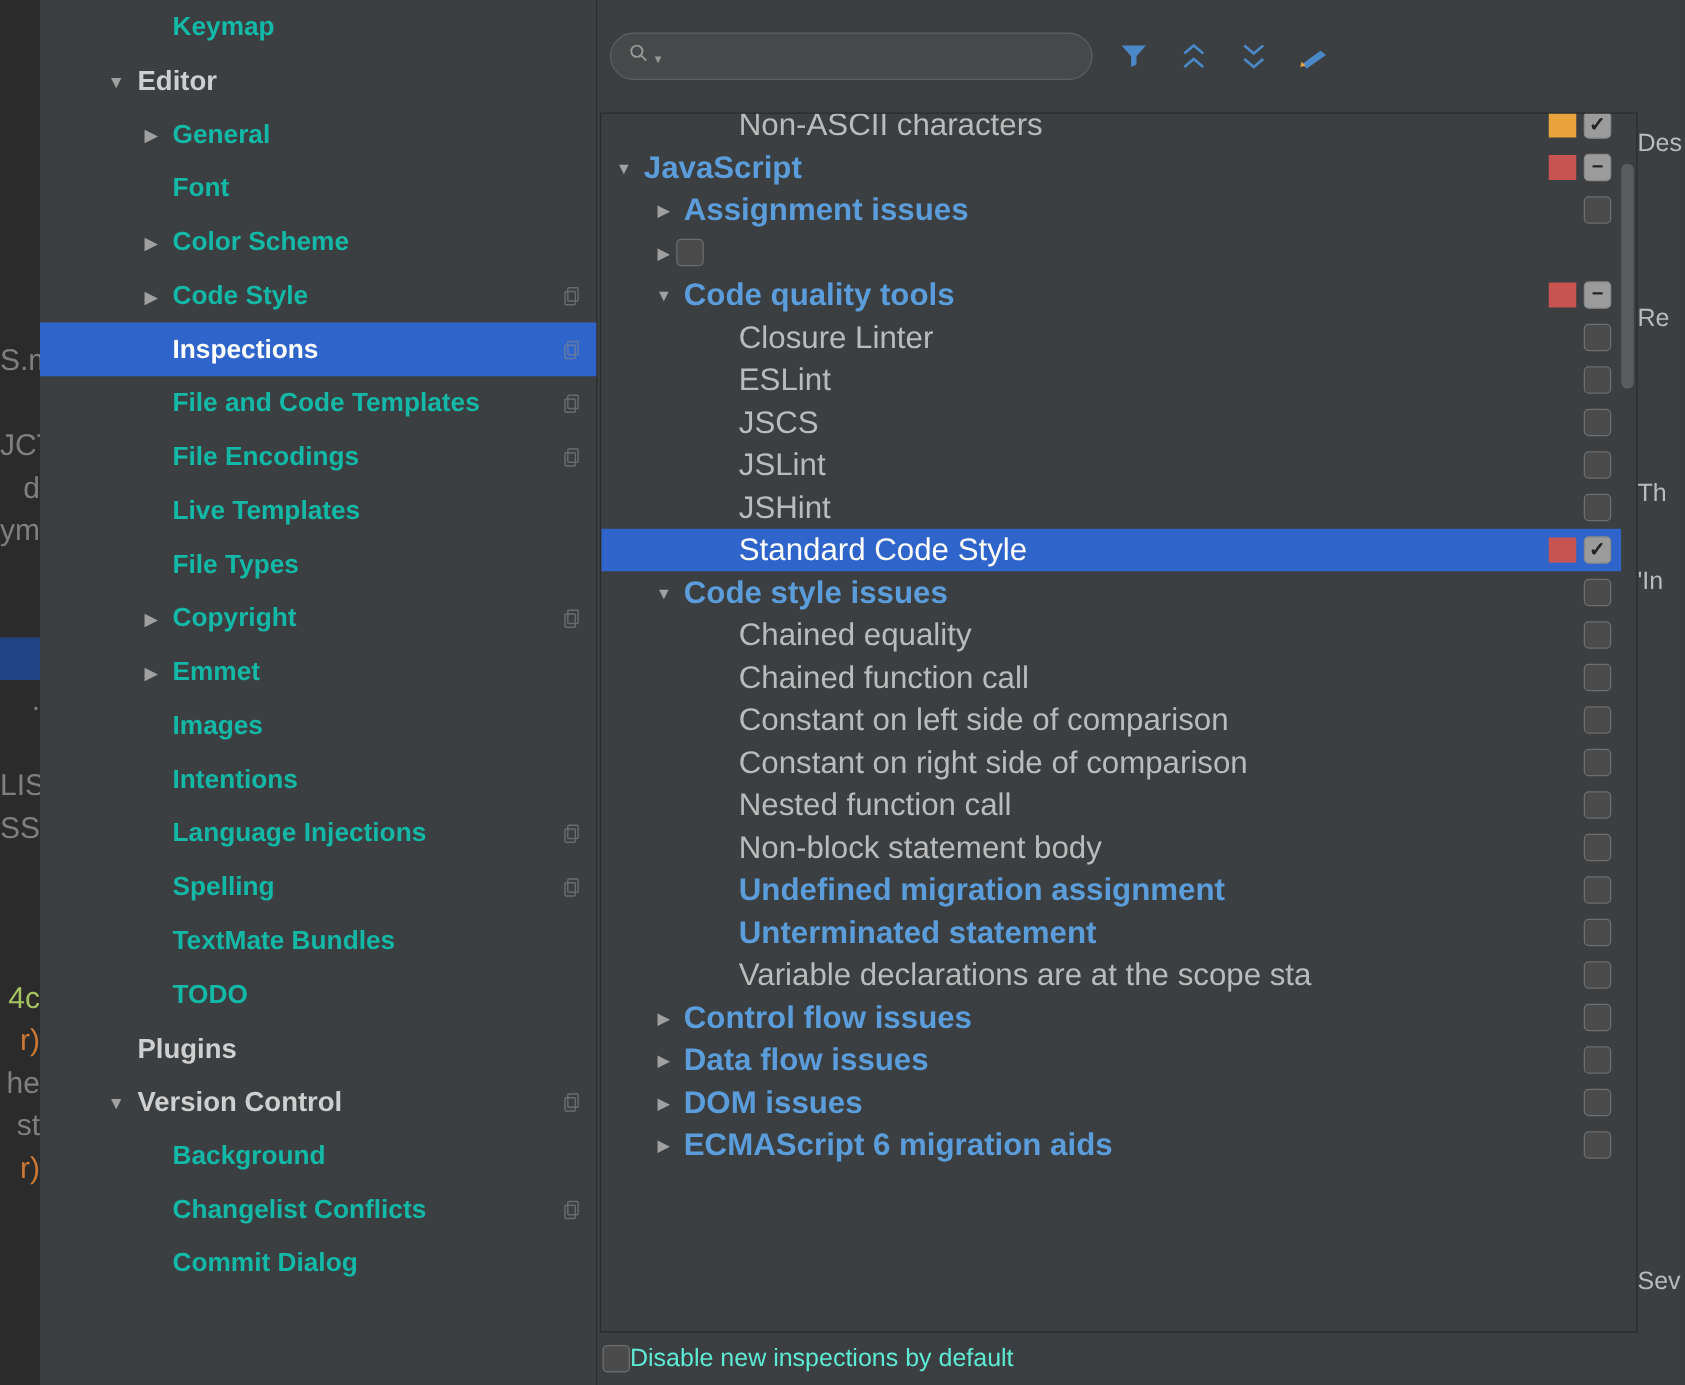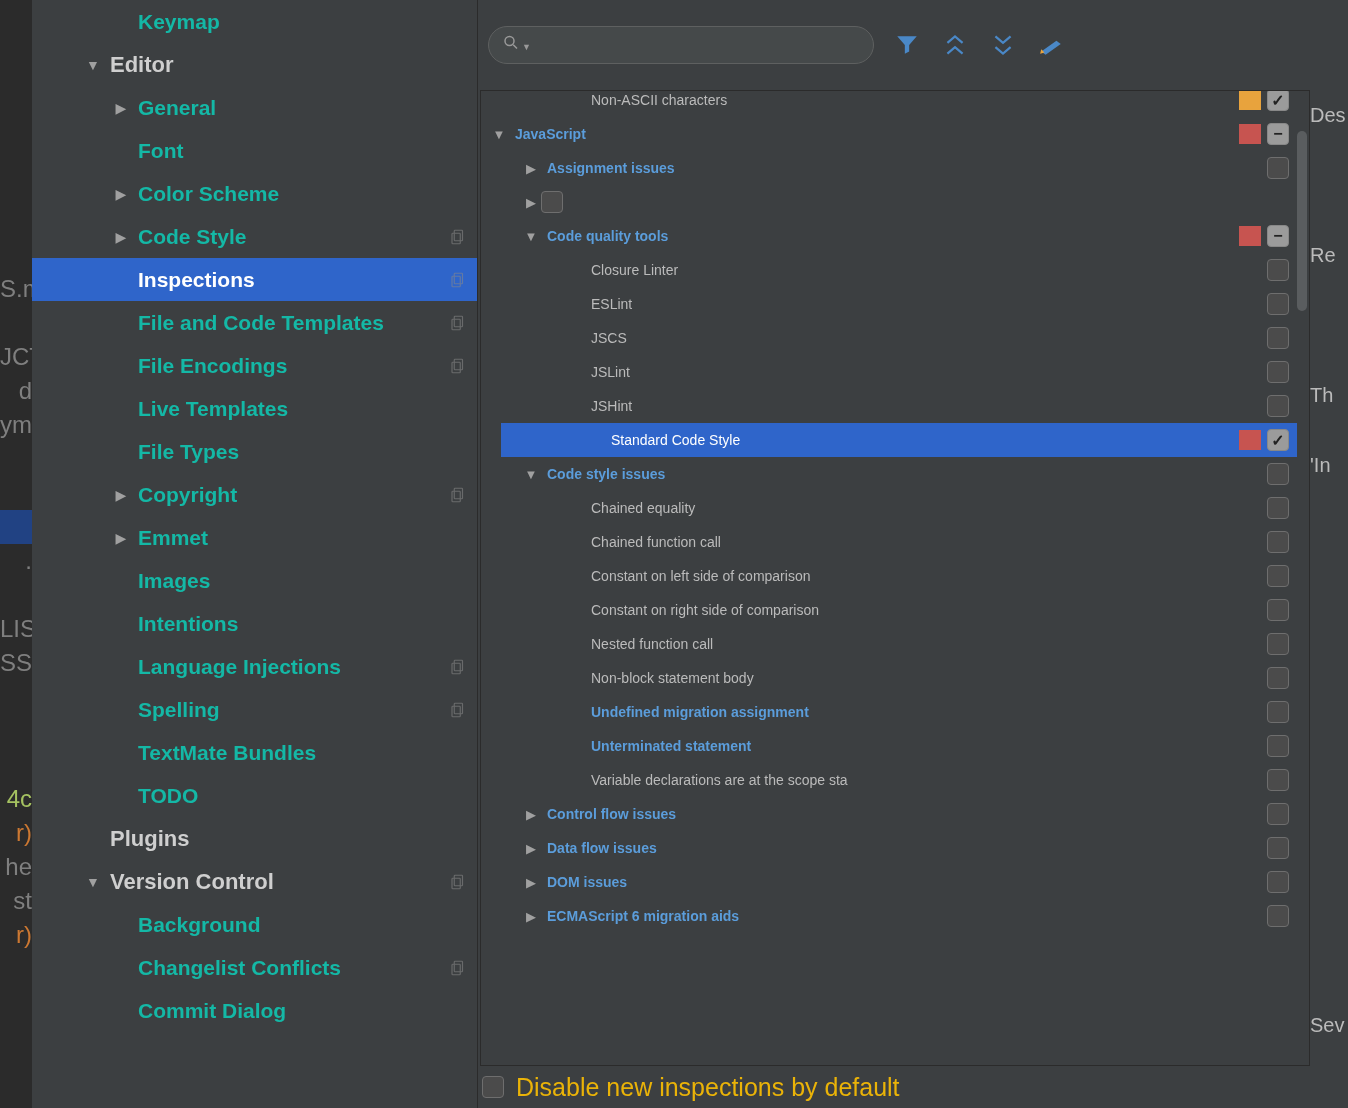--- a/index.html
+++ b/index.html
@@ -91,23 +91,23 @@
   }
   .tree-scroll { position: absolute; top: -8px; left: 0; right: 12px; bottom: 0; overflow: hidden; }
   .tree-row {
     display: flex;
     align-items: center;
     height: 34px;
     padding-right: 8px;
     cursor: pointer;
     position: relative;
   }
-  .tree-row.selected { background: #2f65ca; color: #fff; margin-left: 20px; }
+  .tree-row.selected { background: #2f65ca; color: #fff; }
   .tree-row .tarrow { width: 20px; text-align: center; font-size: 13px; color: #a0a0a0; }
-  .tree-row .tlabel { flex: 1; font-size: 14px; }
+  .tree-row .tlabel { flex: 1; font-size: 25px; }
   .tree-row.high .tlabel { color: #5b9ddb; font-weight: 600; }
   .tree-row.selected .tlabel { color: #fff; }
   .tree-row.d0 { padding-left: 8px; }
   .tree-row.d0 .tlabel { margin-left: 6px; }
   .tree-row.d1 { padding-left: 40px; }
   .tree-row.d1 .tlabel { margin-left: 6px; }
   .tree-row.d2 { padding-left: 110px; }
   .sev-box { width: 22px; height: 20px; margin-right: 6px; }
   .sev-box.warn { background: #e8a33d; }
   .sev-box.err { background: #c75450; }
@@ -125,23 +125,22 @@
   .chk.mixed { background: #9b9b9b; border-color: #888; }
   .scrollbar {
     position: absolute; right: 2px; top: 40px; width: 10px; height: 180px;
     background: #5a5d5f; border-radius: 5px;
   }
   .footer {
     height: 42px;
     display: flex;
     align-items: center;
     padding-left: 4px;
-    gap: 12px;
-    font-size: 25px;
-    color: #eab308;
+    font-size: 20px;
+    color: #5eead4;
   }
   .rightcut {
     width: 38px;
     background: #3c3f41;
     color: #bbbbbb;
     font-size: 20px;
     padding-top: 104px;
     overflow: hidden;
   }
   .rightcut div { height: 70px; white-space: nowrap; }

